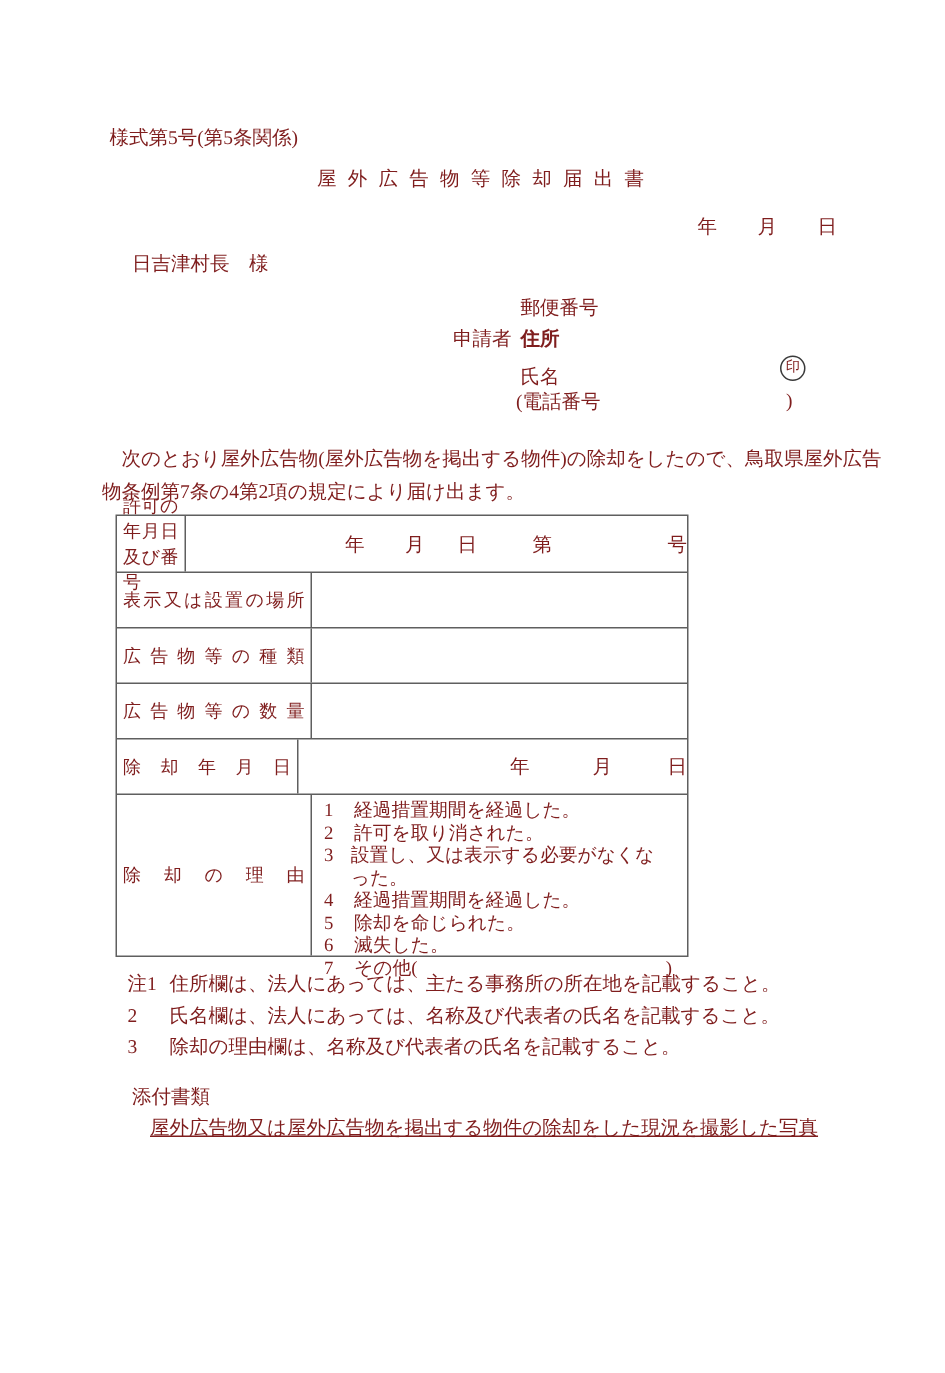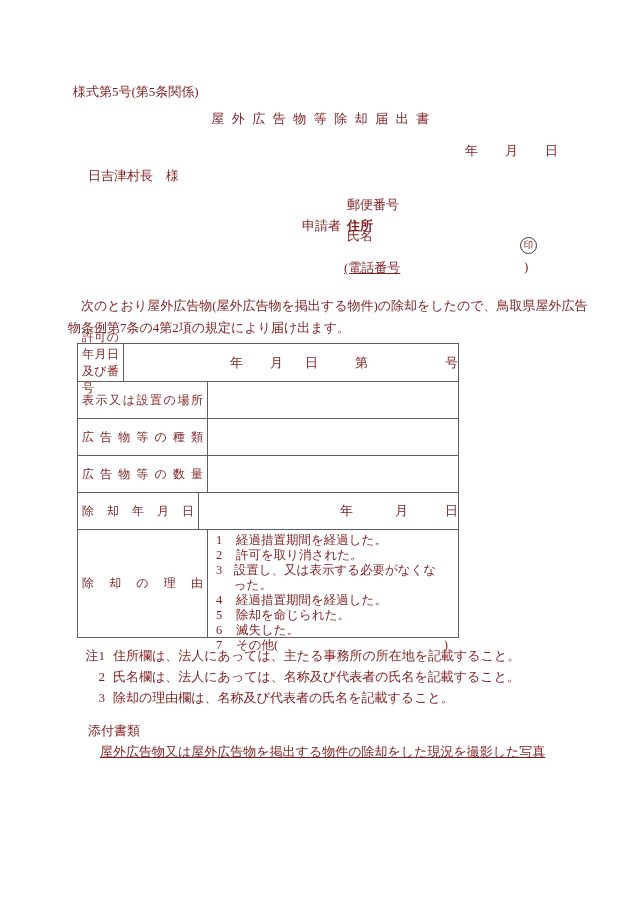--- a/index.html
+++ b/index.html
@@ -21,29 +21,29 @@
 
   .header-date { left:465px; top:142px; display:flex; }
   .header-date .hd-m { margin-left:27px; }
   .header-date .hd-d { margin-left:27px; }
 
   .addressee { left:88px; top:167px; }
 
   .postal-label    { left:347px; top:196px;text-align:center; }
   .applicant-label { left:302px; top:217px; }
   .address-label   { left:347px; top:217px;font-weight:bold; }
-  .name-label      { left:347px; top:227px; }
+  .name-label      { left:347px; top:242px; }
   .seal {
     left:520px; top:237px;
     width:17px; height:17px;
     border:1px solid #3a3a3a; border-radius:50%;
     font-size:9.5px; line-height:15px; text-align:center;
     white-space:nowrap;
   }
-  .phone-open  { left:344px; top:259px;text-decoration:underline; }
+  .phone-open  { left:344px; top:259px; }
   .phone-close { left:524px; top:259px; }
 
   .body-par {
     position:absolute; left:68px; top:295px; width:524px;
     line-height:21.5px; text-indent:13px; white-space:normal;
   }
 
   .form-table {
     position:absolute; left:77px; top:343px; width:382px;
     border:1px solid #5f5f5f;
@@ -71,21 +71,21 @@
     flex:1; align-self:stretch;
     padding:3px 10px 0 8px;
     font-size:12.5px; line-height:15px;
   }
   .reason-line { display:flex; }
   .r-num  { width:20px; }
   .r-fill { flex:1; }
 
   .notes { position:absolute; left:85px; top:645px; line-height:21px; }
   .note-line { display:flex; white-space:nowrap; }
-  .n-num { width:20px; margin-right:8px; text-align:right; }
+  .n-num { width:20px; margin-right:8px; }
 
   .attach-heading { left:88px;  top:722px; }
   .attach-item    { left:100px; top:743px;text-decoration:underline; }
 </style>
 </head>
 <body>
 
 <div class="page">
 
   <div class="abs form-number">様式第5号(第5条関係)</div>

